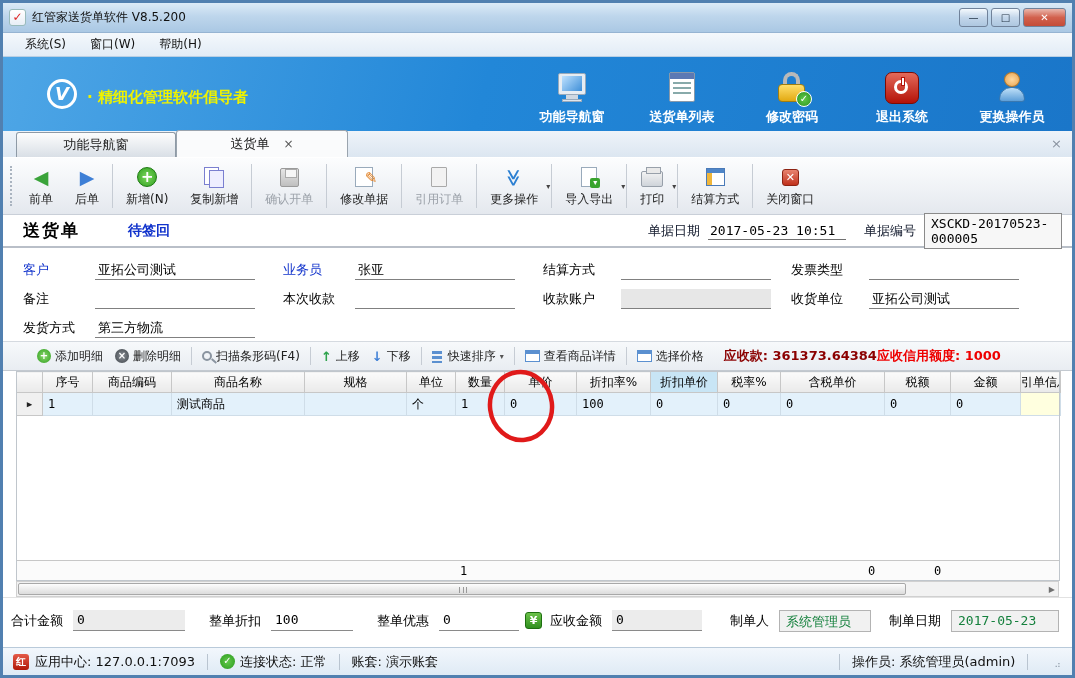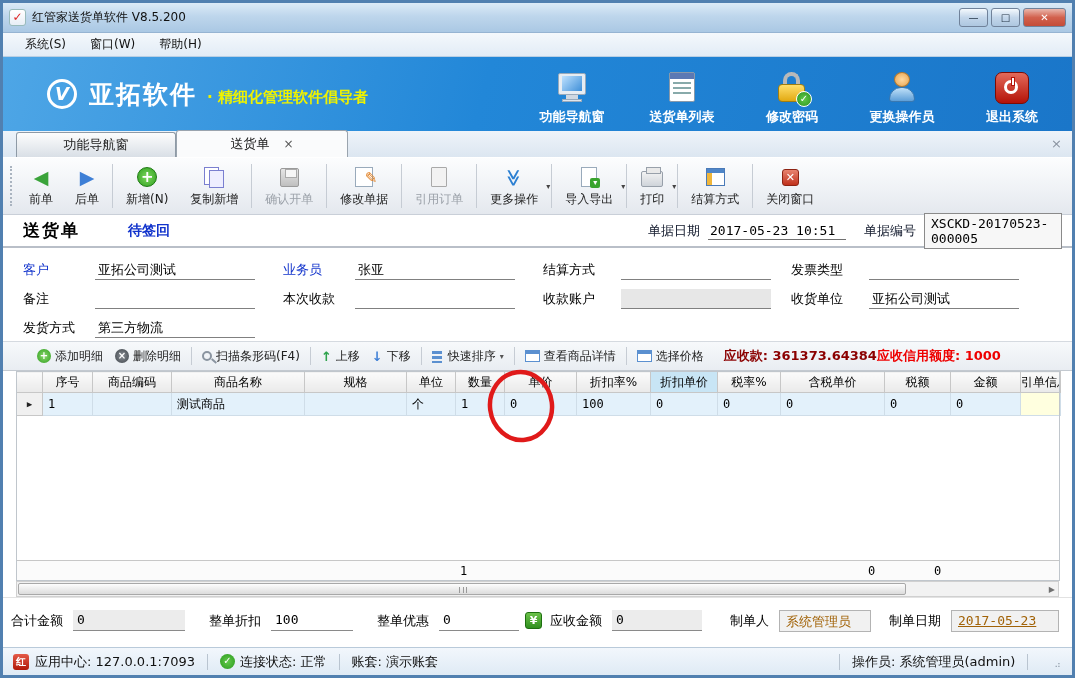--- a/index.html
+++ b/index.html
@@ -142,21 +142,21 @@
   .hthumb{ position:absolute; left:1px; top:1px; width:888px; height:12px; background:linear-gradient(#fdfdfd,#dcdcdc); border:1px solid #a8a8a8; border-radius:2px; }
   .hgrip{ position:absolute; left:440px; top:3px; width:8px; height:6px; border-left:1px solid #9a9a9a; border-right:1px solid #9a9a9a; }
   .hgrip::after{ content:""; position:absolute; left:3px; top:0; bottom:0; border-left:1px solid #9a9a9a; }
   .harrow{ position:absolute; right:3px; top:3px; font-size:8px; color:#707070; }
 
   
   .footerbar{ height:46px; display:flex; align-items:center; padding-left:8px; border-top:1px solid #e2e2e2; font-size:13px; }
   .fb-lbl{ white-space:nowrap; margin-right:10px; }
   .fb-box{ height:21px; background:#ececec; border-bottom:1px solid #8a8a8a; font-family:"DejaVu Sans Mono",monospace; font-size:13px; padding:2px 4px; }
   .fb-ul{ height:21px; border-bottom:1px solid #8a8a8a; font-family:"DejaVu Sans Mono",monospace; font-size:13px; padding:2px 4px; }
-  .fb-sunken{ height:22px; background:#f1f1f1; border:1px solid #b3b3b3; color:#a16207; font-size:13px; padding:2px 6px; font-family:"DejaVu Sans Mono",monospace; }
+  .fb-sunken{ height:22px; background:#f1f1f1; border:1px solid #b3b3b3; color:#15803d; font-size:13px; padding:2px 6px; font-family:"DejaVu Sans Mono",monospace; }
   .yen{ width:17px; height:17px; background:linear-gradient(#6cc24a,#2f8f1e); border:1px solid #1d6f10; border-radius:3px; color:#fff; font-size:11px; font-weight:bold; text-align:center; line-height:15px; margin:0 8px 0 6px; }
 
   
   .statussep{ height:4px; }
   .statusbar{ height:28px; background:linear-gradient(#f2f7fc,#dfeaf5); border-top:1px solid #b9cada; display:flex; align-items:center; font-size:13px; color:#111; padding:0 10px; }
   .sb-logo{ width:16px; height:16px; background:linear-gradient(#e45a48,#b01808); border-radius:3px; color:#fff; font-size:10px; font-weight:bold; text-align:center; line-height:15px; margin-right:6px; }
   .sb-item{ white-space:nowrap; }
   .sb-sep{ width:1px; height:16px; background:#b9c4d0; margin:0 12px; }
   .sb-check{ width:15px; height:15px; border-radius:50%; background:radial-gradient(#63c94c,#2a9a1d); color:#fff; font-size:10px; text-align:center; line-height:14px; font-weight:bold; margin-right:5px; }
   .sb-right{ margin-left:auto; display:flex; align-items:center; }
@@ -177,21 +177,20 @@
 
   <div class="menubar">
     <div class="menuitem">系统(S)</div>
     <div class="menuitem">窗口(W)</div>
     <div class="menuitem">帮助(H)</div>
   </div>
 
   <div class="banner">
     <div class="brandblock">
       <div class="brandlogo">V</div>
-      <div class="brandname">亚拓软件</div>
       <div class="brandslogan">· 精细化管理软件倡导者</div>
     </div>
     <div class="banner-actions">
       <div class="baction">
         <div class="bicon icon-monitor">
             <div class="scr"></div>
             <div class="stand"></div>
             <div class="base"></div>
           </div>
         <div class="blabel">功能导航窗</div>
@@ -204,32 +203,32 @@
       </div>
       <div class="baction">
         <div class="bicon icon-lock">
             <div class="sh"></div>
             <div class="bd"></div>
             <div class="ck">✓</div>
           </div>
         <div class="blabel">修改密码</div>
       </div>
       <div class="baction">
+        <div class="bicon icon-power">
+            <div class="ring"></div>
+            <div class="bar"></div>
+          </div>
+        <div class="blabel">退出系统</div>
+      </div>
+      <div class="baction">
         <div class="bicon icon-user">
             <div class="hd"></div>
             <div class="bo"></div>
           </div>
         <div class="blabel">更换操作员</div>
-      </div>
-      <div class="baction">
-        <div class="bicon icon-power">
-            <div class="ring"></div>
-            <div class="bar"></div>
-          </div>
-        <div class="blabel">退出系统</div>
       </div>
     </div>
   </div>
 
   <div class="tabbar">
     <div class="tab">
         <span>功能导航窗</span>
       </div>
     <div class="tab active">
       <span>送货单</span>
@@ -495,21 +494,21 @@
     <div class="fb-lbl">整单优惠</div>
     <div class="fb-ul" style="width:80px;">0</div>
     <div class="yen">¥</div>
     <div class="fb-lbl">应收金额</div>
     <div class="fb-box" style="width:90px;">0</div>
     <div style="width:28px;"></div>
     <div class="fb-lbl">制单人</div>
     <div class="fb-sunken" style="width:92px;">系统管理员</div>
     <div style="width:18px;"></div>
     <div class="fb-lbl">制单日期</div>
-    <div class="fb-sunken" style="width:108px;text-decoration:underline;">2017-05-23</div>
+    <div class="fb-sunken" style="width:108px;">2017-05-23</div>
   </div>
 
   <div class="statussep"></div>
 
   <div class="statusbar">
     <div class="sb-logo">红</div>
     <div class="sb-item">应用中心: 127.0.0.1:7093</div>
     <div class="sb-sep"></div>
     <div class="sb-check">✓</div>
     <div class="sb-item">连接状态: 正常</div>

